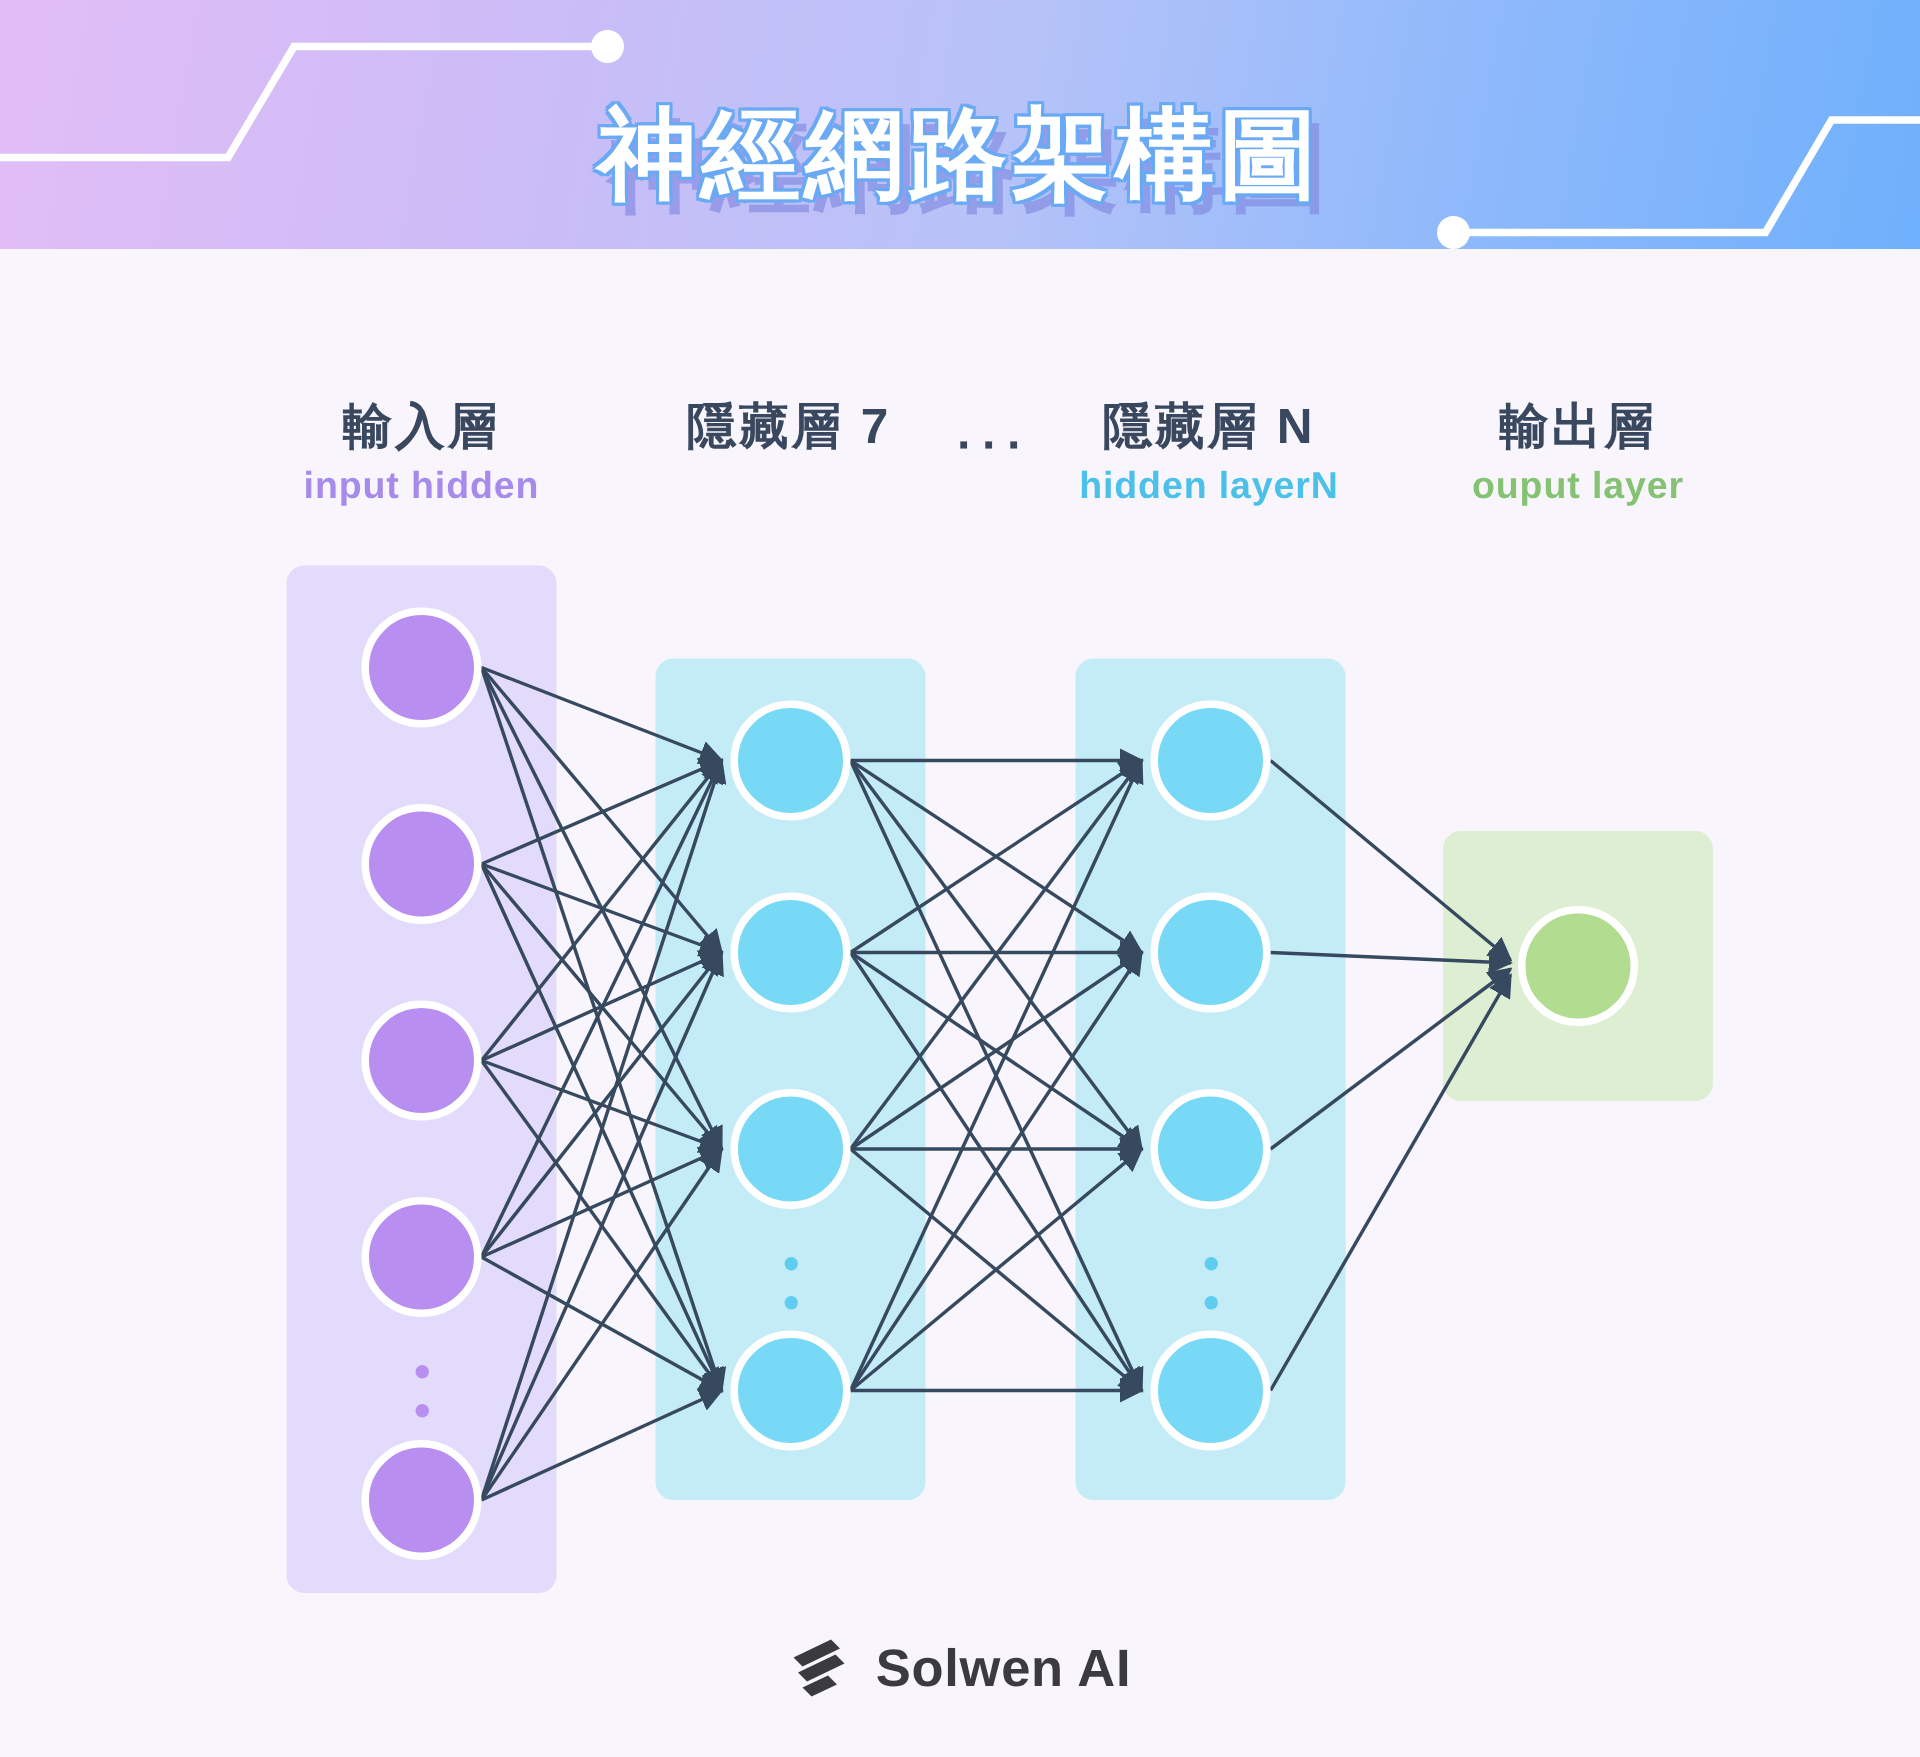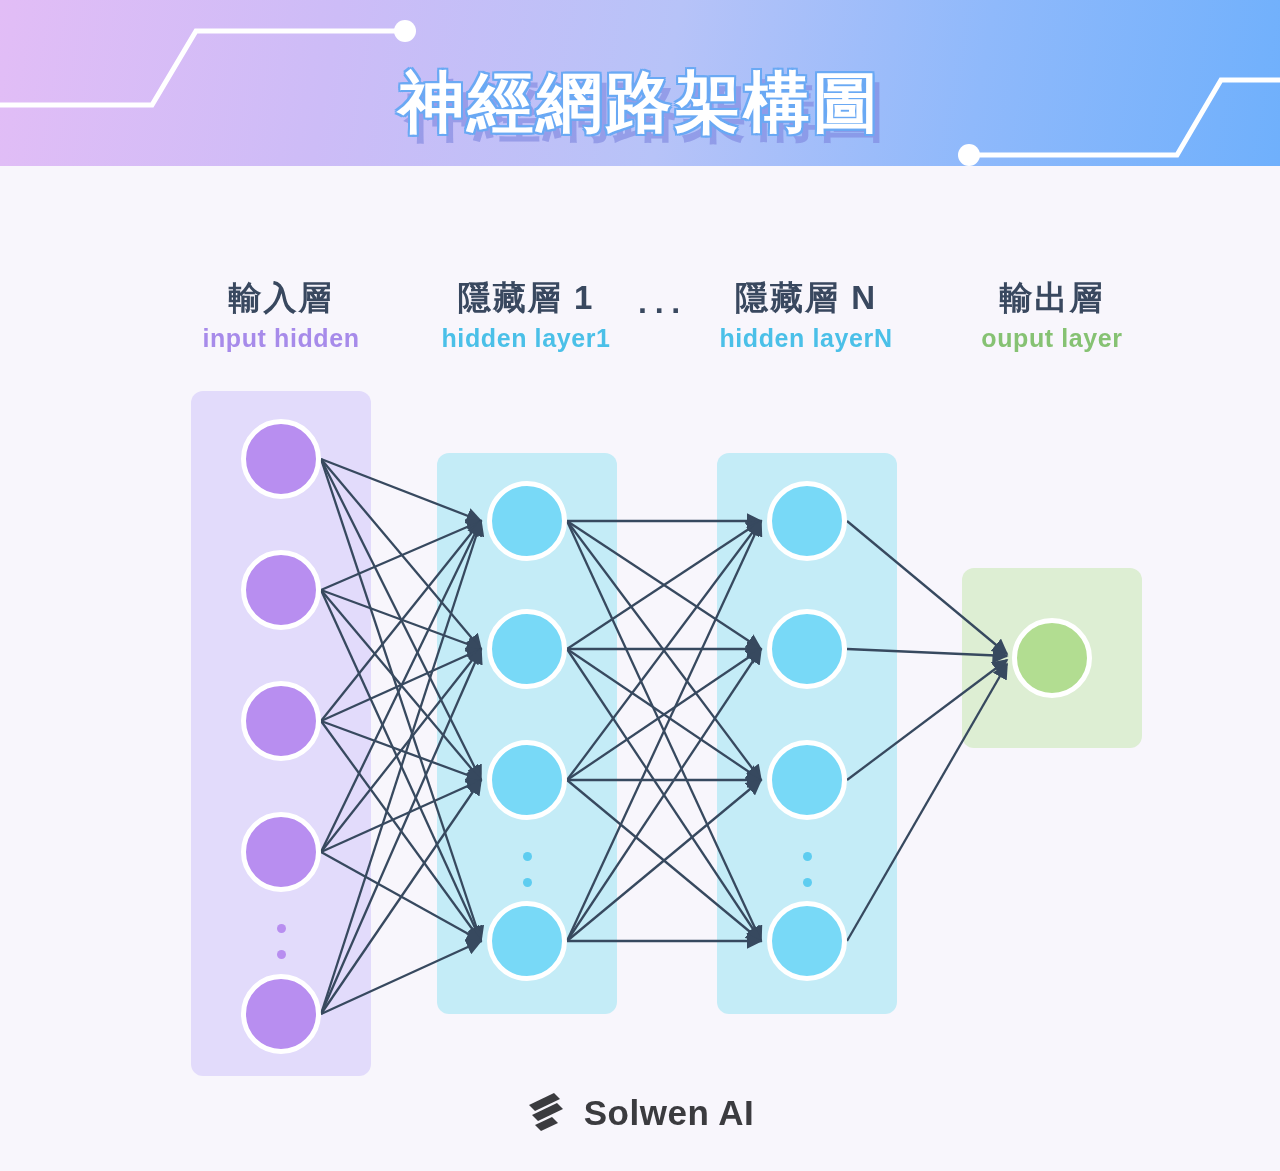--- a/index.html
+++ b/index.html
@@ -24,21 +24,21 @@
     font-size:66px; font-weight:bold; letter-spacing:3px;
     color:#ffffff;
     text-shadow:
        -2px 0 0 #6aa9f4,  2px 0 0 #6aa9f4, 0 -2px 0 #6aa9f4, 0 2px 0 #6aa9f4,
        -2px -2px 0 #6aa9f4, 2px -2px 0 #6aa9f4, -2px 2px 0 #6aa9f4, 2px 2px 0 #6aa9f4,
        7px 9px 0 rgba(126,134,223,0.62);
     white-space:nowrap;
   }
 
   
-  #diagram { position:absolute; left:0; top:202px; width:1280px; height:900px; }
+  #diagram { position:absolute; left:0; top:188px; width:1280px; height:900px; }
 
   .col-head { position:absolute; text-align:center; }
   .col-head .cn {
     font-size:33px; font-weight:bold; color:#39485f;
     letter-spacing:2px; line-height:1.12; white-space:nowrap;
   }
   .col-head .en {
     font-size:25px; font-weight:bold; letter-spacing:0.6px;
     margin-top:7px; white-space:nowrap;
   }
@@ -101,22 +101,21 @@
   </div>
 
   <div id="diagram">
 
     <div class="col-head" style="left:161px; top:78px; width:240px;">
       <div class="cn">輸入層</div>
       <div class="en en-input">input hidden</div>
     </div>
 
     <div class="col-head" style="left:406px; top:78px; width:240px;">
-      <div class="cn">隱藏層 1</div>
-      <div class="en en-hidden">hidden layer1</div>
+      <div class="cn">隱藏層 7</div>
     </div>
 
     <div id="label-ellipsis">···</div>
 
     <div class="col-head" style="left:932px; top:78px; width:240px;">
       <div class="cn">輸出層</div>
       <div class="en en-output">ouput layer</div>
     </div>
 
     <div class="col-head" style="left:686px; top:78px; width:240px;">

